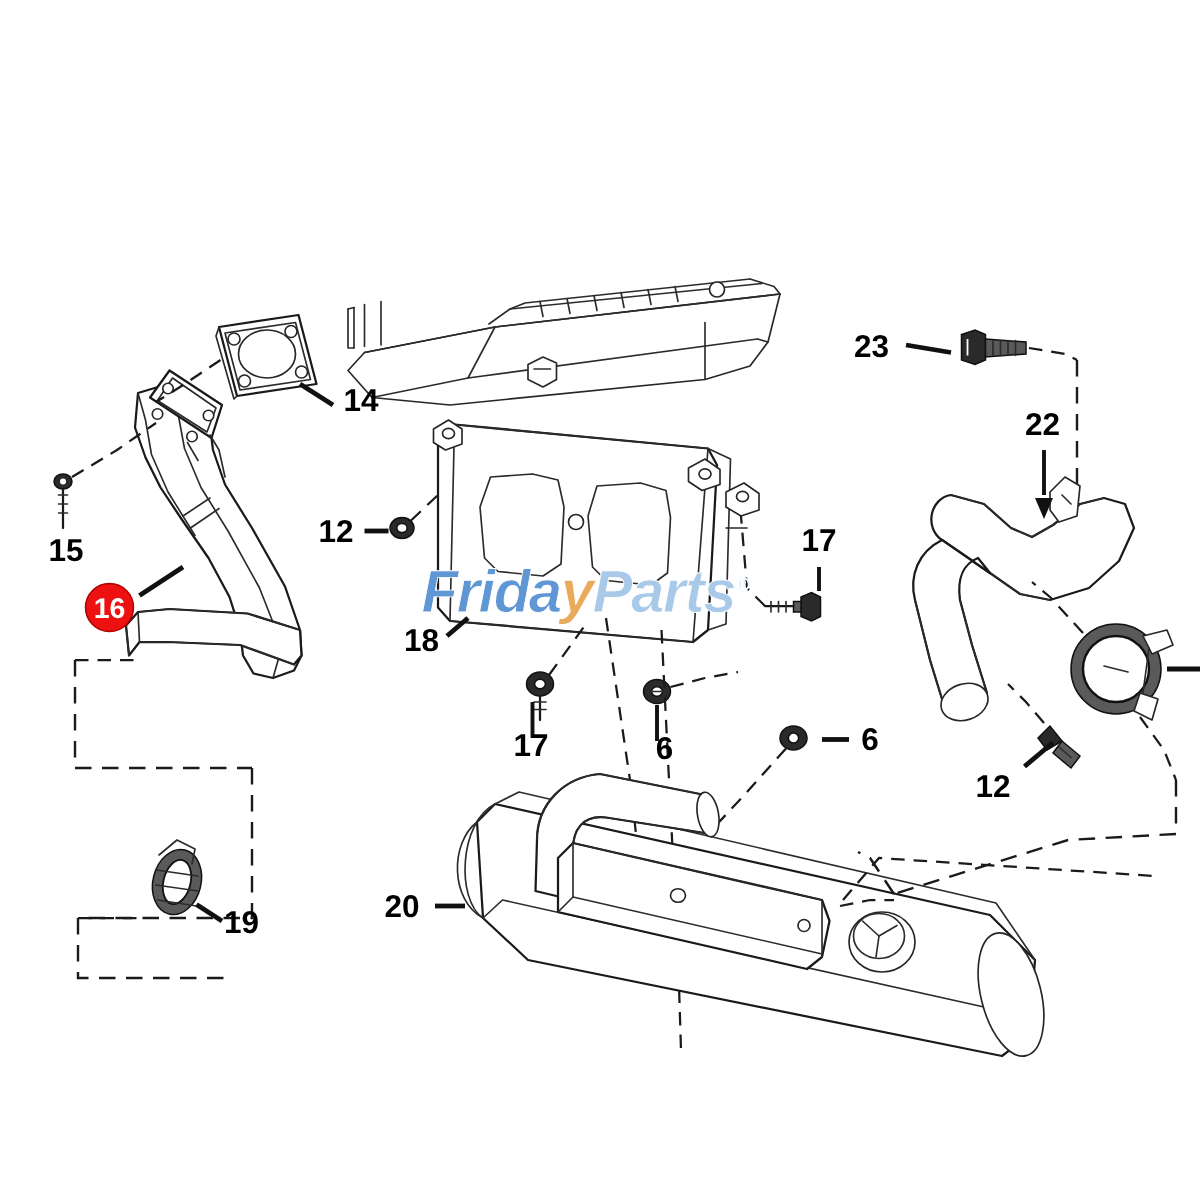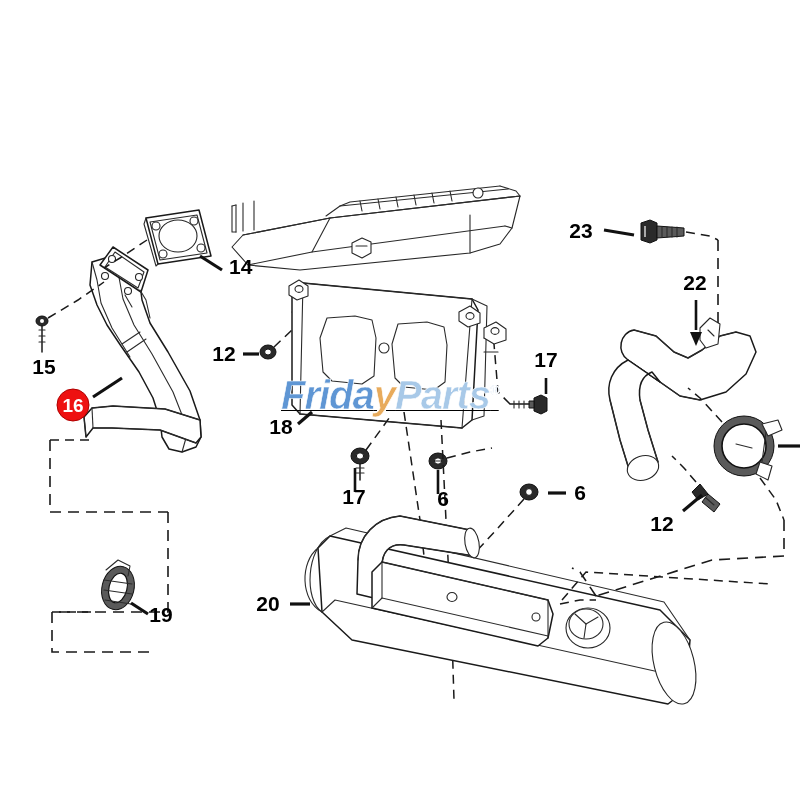--- a/index.html
+++ b/index.html
@@ -29,21 +29,21 @@
   .lbl{font-family:"Liberation Sans",sans-serif;font-weight:bold;
        font-size:21px;fill:#000;}
 
   
   .badge-circle{fill:#ee1111;stroke:#b00000;stroke-width:1;}
   .badge-text{font-family:"Liberation Sans",sans-serif;font-weight:bold;
        font-size:19px;fill:#ffffff;}
 
   
   #watermark{position:absolute;left:281px;top:375px;
-             pointer-events:none;user-select:none;text-decoration:underline;}
+             pointer-events:none;user-select:none;}
   #watermark .wm-text{
       font-family:"Liberation Sans",sans-serif;
       font-weight:bold;font-style:italic;font-size:40px;
       letter-spacing:-1px;white-space:nowrap;line-height:1;
       -webkit-text-stroke:0.6px #ffffff;}
   #watermark .wm-a{color:#5f96d4;}
   #watermark .wm-b{color:#a8c9e8;}
   #watermark .wm-y{color:#e8ab5c;}
   #watermark .wm-reg{font-size:13px;vertical-align:super;color:#7aa6d6;
       font-style:normal;font-weight:normal;}

